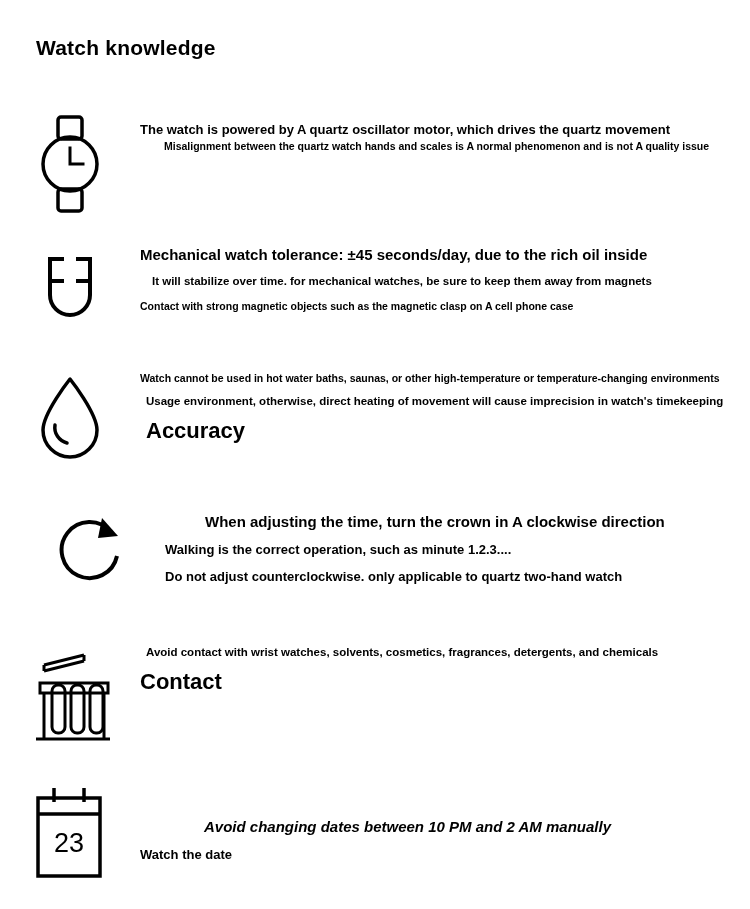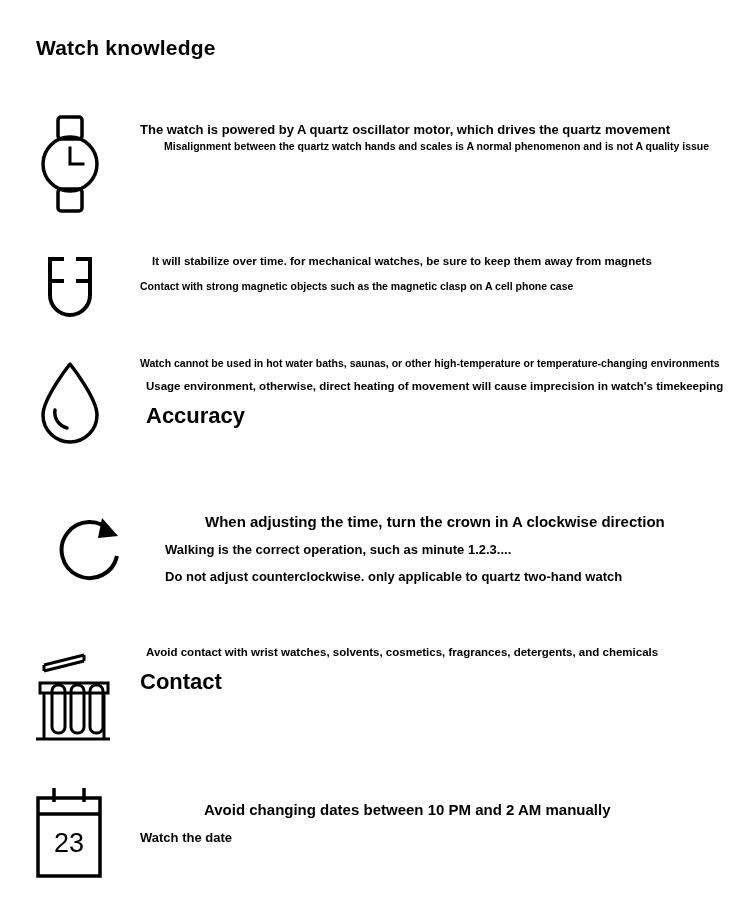--- a/index.html
+++ b/index.html
@@ -117,26 +117,27 @@
         <svg width="74" height="80" viewBox="0 0 74 80">
           <path d="M17 12 L17 48 A20 20 0 0 0 57 48 L57 12" fill="none" stroke="#000" stroke-width="4" stroke-linecap="square"></path>
           <line x1="17" y1="34" x2="31" y2="34" stroke="#000" stroke-width="4"></line>
           <line x1="43" y1="34" x2="57" y2="34" stroke="#000" stroke-width="4"></line>
           <line x1="17" y1="12" x2="31" y2="12" stroke="#000" stroke-width="4"></line>
           <line x1="43" y1="12" x2="57" y2="12" stroke="#000" stroke-width="4"></line>
         </svg>
       </span>
     </div>
     <div class="text-cell">
+      <div class="line t-big ind-0">Mechanical watch tolerance: ±45 seconds/day, due to the rich oil inside</div>
       <div class="line t-mid ind-12 sp-8">It will stabilize over time. for mechanical watches, be sure to keep them away from magnets</div>
       <div class="line t-small ind-0 sp-8">Contact with strong magnetic objects such as the magnetic clasp on A cell phone case</div>
     </div>
   </div>
 
-  <div class="section" style="top:356px;">
+  <div class="section" style="top:371px;">
     <div class="icon-cell">
       <span>
         <svg width="74" height="92" viewBox="0 0 74 92">
           <path d="M37 6 C37 6 10 40 10 57 A27 27 0 0 0 64 57 C64 40 37 6 37 6 Z" fill="none" stroke="#000" stroke-width="3.5" stroke-linejoin="round"></path>
           <path d="M22 52 A16 16 0 0 0 34 70" fill="none" stroke="#000" stroke-width="3.5" stroke-linecap="round"></path>
         </svg>
       </span>
     </div>
     <div class="text-cell">
       <div class="line t-small ind-0">Watch cannot be used in hot water baths, saunas, or other high-temperature or temperature-changing environments</div>
@@ -193,18 +194,18 @@
         <svg width="76" height="100" viewBox="0 0 76 100">
           <line x1="22" y1="4" x2="22" y2="18" stroke="#000" stroke-width="3.5"></line>
           <line x1="52" y1="4" x2="52" y2="18" stroke="#000" stroke-width="3.5"></line>
           <rect x="6" y="14" width="62" height="78" fill="none" stroke="#000" stroke-width="3.5"></rect>
           <line x1="6" y1="30" x2="68" y2="30" stroke="#000" stroke-width="3.5"></line>
           <text x="37" y="68" text-anchor="middle" font-family="Liberation Sans, sans-serif" font-size="27" fill="#000">23</text>
         </svg>
       </span>
     </div>
     <div class="text-cell">
-      <div class="line t-big ind-64" style="margin-top:18px;">Avoid changing dates between 10 PM and 2 AM manually</div>
+      <div class="line t-big ind-64" style="margin-top:35px;font-style:italic;">Avoid changing dates between 10 PM and 2 AM manually</div>
       <div class="line t-reg ind-0 sp-8">Watch the date</div>
     </div>
   </div>
 
 </div>
 
 </body></html>

